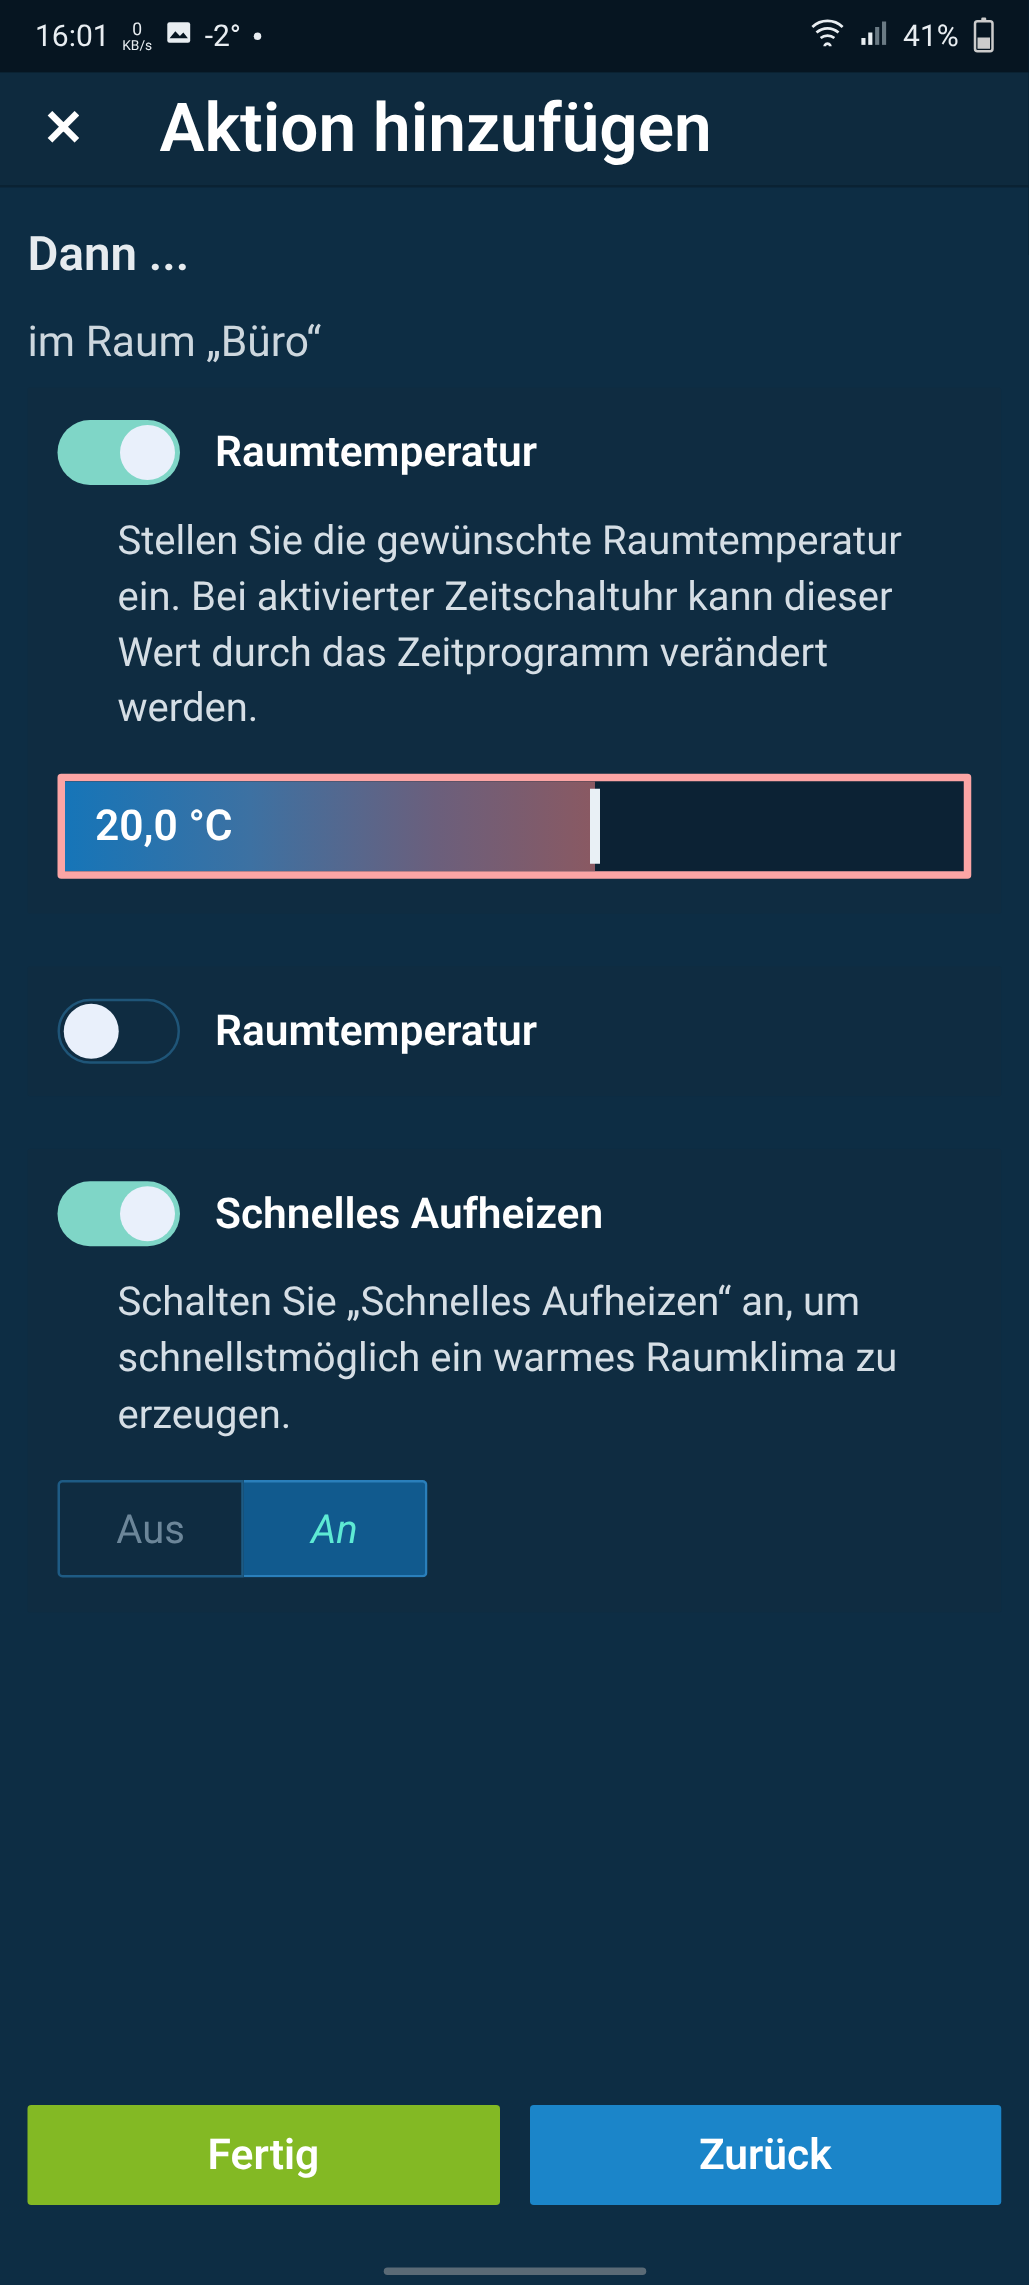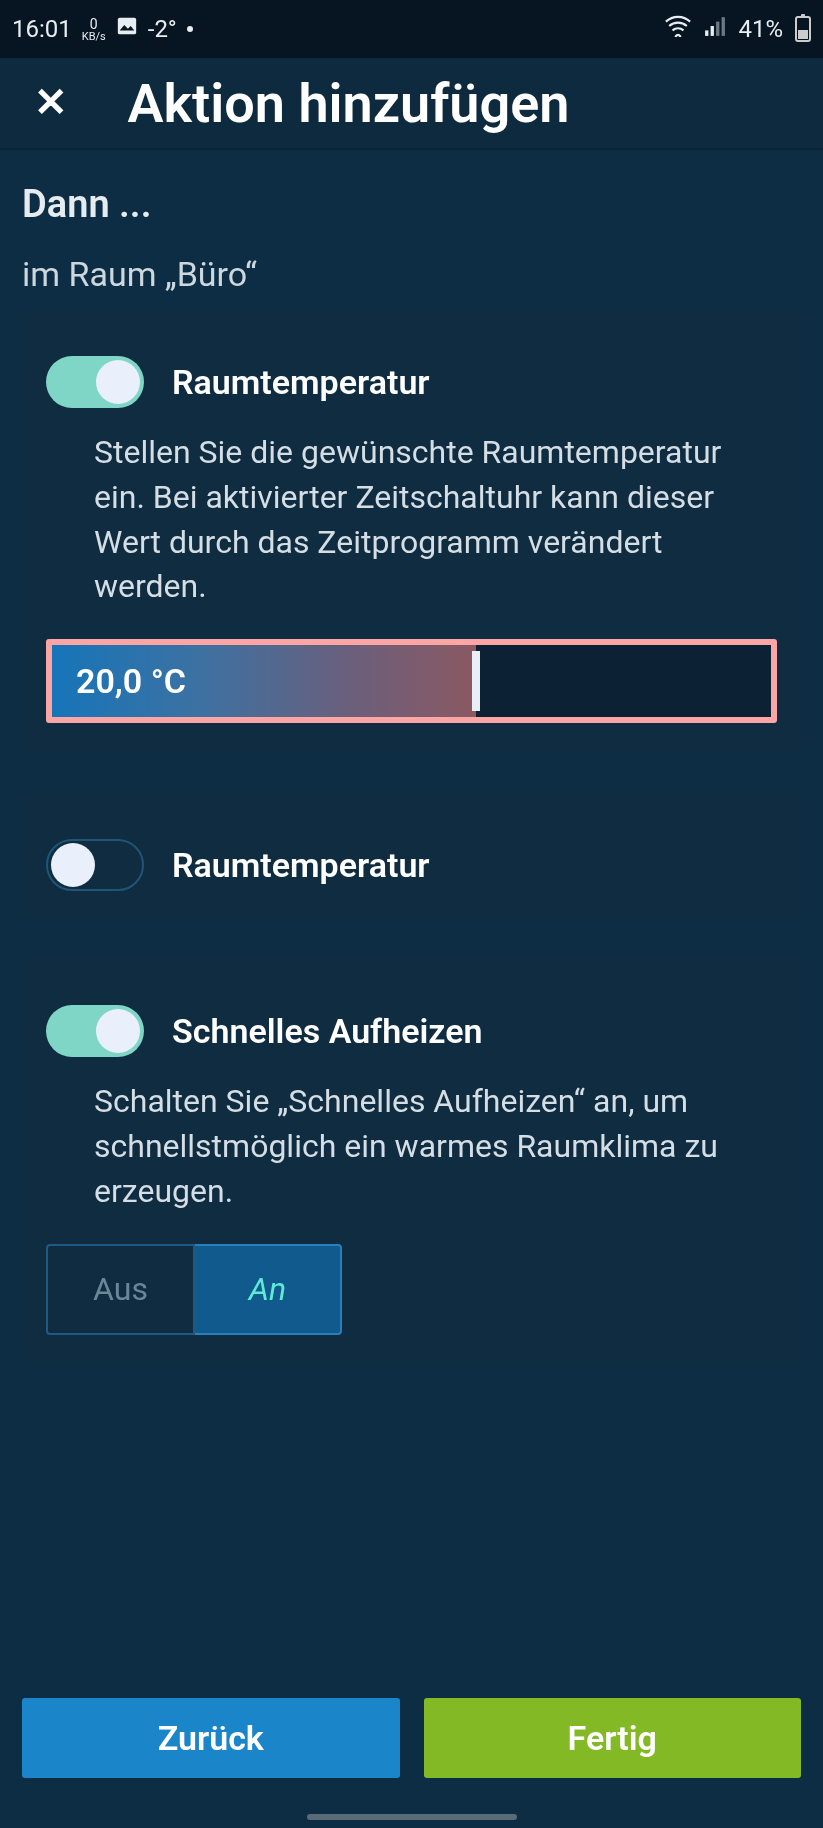--- a/index.html
+++ b/index.html
@@ -11,21 +11,21 @@
       color: #e8edf1;
       overflow: hidden;
     }
     
     .status-bar {
       height: 58px;
       background: #061521;
       display: flex;
       align-items: center;
       justify-content: space-between;
-      padding: 0 12px;
+      padding: 0 28px;
       font-size: 24px;
     }
     .status-left { display: flex; align-items: center; gap: 10px; }
     .status-left .kbs { font-size: 12px; line-height: 1; display:flex; flex-direction:column; align-items:center; }
     .status-right { display: flex; align-items: center; gap: 12px; font-size: 24px; }
     .battery-icon {
       width: 16px; height: 26px; border: 2px solid #ccc; border-radius: 3px; position: relative;
     }
     .battery-icon::after{
       content:""; position:absolute; bottom:1px; left:1px; right:1px; height:40%; background:#ccc;
@@ -51,21 +51,21 @@
       line-height: 1;
     }
     .app-title {
       font-size: 54px;
       font-weight: 600;
       color: #fff;
     }
 
     
     .content {
-      padding: 32px 22px 4px 22px;
+      padding: 32px 22px 18px 22px;
       background: #0d2d44;
       height: calc(1828px - 58px - 92px);
       display: flex;
       flex-direction: column;
     }
     .section-heading {
       font-size: 38px;
       font-weight: 600;
       color: #e6ebef;
       margin-bottom: 28px;
@@ -80,21 +80,20 @@
       background: #0f2c41;
       border-radius: 2px;
       padding: 26px 24px 28px 24px;
       margin-bottom: 42px;
     }
     .card-header {
       display: flex;
       align-items: center;
       gap: 28px;
       margin-bottom: 22px;
-      margin-top: 20px;
     }
     .card-title {
       font-size: 34px;
       font-weight: 600;
       color: #fff;
     }
     .card-desc {
       font-size: 32px;
       line-height: 1.4;
       color: #d5dee5;
@@ -155,21 +154,21 @@
       color: #fff;
     }
 
     
     .segmented {
       display: flex;
       width: 296px;
     }
     .seg-btn {
       flex: 1;
-      height: 91px;
+      height: 78px;
       display: flex;
       align-items: center;
       justify-content: center;
       font-size: 32px;
       border: 2px solid #1e5b84;
     }
     .seg-btn:first-child { border-top-left-radius: 4px; border-bottom-left-radius: 4px; }
     .seg-btn:last-child { border-top-right-radius: 4px; border-bottom-right-radius: 4px; border-left: none; }
     .seg-btn.inactive { background: #0f2c41; color: #6c8699; }
     .seg-btn.active { background: #115a8e; color: #5eead4; border-color:#2a7fbb;font-style:italic; }
@@ -286,18 +285,18 @@
       <div class="card-title">Schnelles Aufheizen</div>
     </div>
     <div class="card-desc">Schalten Sie „Schnelles Aufheizen“ an, um schnellstmöglich ein warmes Raumklima zu erzeugen.</div>
     <div class="segmented">
       <div class="seg-btn inactive">Aus</div>
       <div class="seg-btn active">An</div>
     </div>
   </div>
 
   <div class="footer">
+    <div class="footer-btn btn-done">Fertig</div>
     <div class="footer-btn btn-back">Zurück</div>
-    <div class="footer-btn btn-done">Fertig</div>
   </div>
 </div>
 
 <div class="nav-handle"></div>
 
 </body></html>

